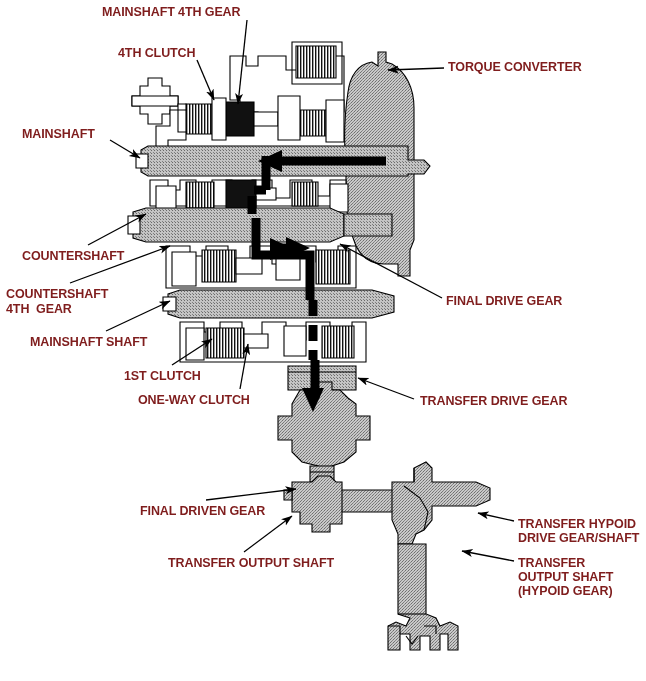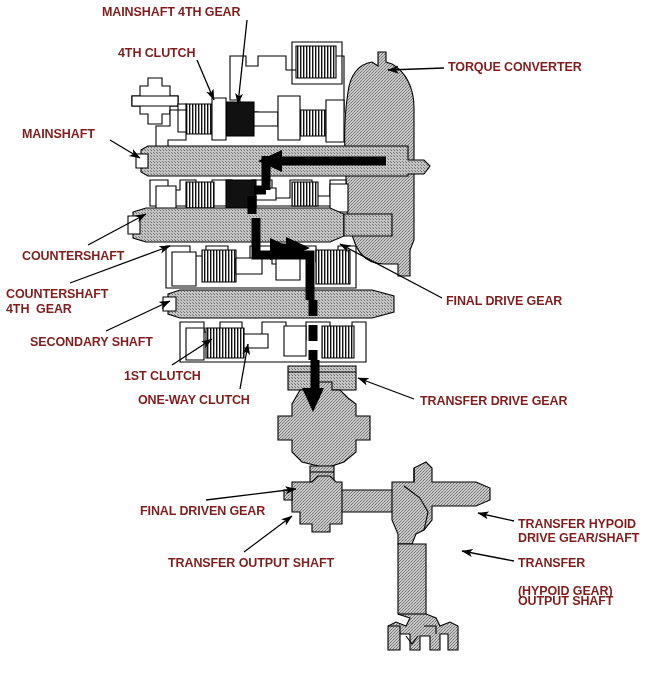--- a/index.html
+++ b/index.html
@@ -224,26 +224,26 @@
   </g>
 </svg>
 
 <div class="lbl" style="left:102px;top:6px;">MAINSHAFT 4TH GEAR</div>
 <div class="lbl" style="left:118px;top:47px;">4TH CLUTCH</div>
 <div class="lbl" style="left:448px;top:61px;">TORQUE CONVERTER</div>
 <div class="lbl" style="left:22px;top:128px;">MAINSHAFT</div>
 <div class="lbl" style="left:22px;top:250px;">COUNTERSHAFT</div>
 <div class="lbl ml" style="left:6px;top:288px;">COUNTERSHAFT</div>
 <div class="lbl ml" style="left:6px;top:303px;">4TH  GEAR</div>
-<div class="lbl" style="left:30px;top:336px;">SECONDARY SHAFT</div>
+<div class="lbl" style="left:30px;top:336px;">MAINSHAFT SHAFT</div>
 <div class="lbl" style="left:124px;top:370px;">1ST CLUTCH</div>
 <div class="lbl" style="left:138px;top:394px;">ONE-WAY CLUTCH</div>
 <div class="lbl" style="left:446px;top:295px;">FINAL DRIVE GEAR</div>
 <div class="lbl" style="left:420px;top:395px;">TRANSFER DRIVE GEAR</div>
 <div class="lbl" style="left:140px;top:505px;text-align:center;">FINAL DRIVEN GEAR</div>
 <div class="lbl" style="left:168px;top:557px;">TRANSFER OUTPUT SHAFT</div>
 <div class="lbl ml" style="left:518px;top:518px;">TRANSFER HYPOID</div>
 <div class="lbl ml" style="left:518px;top:532px;">DRIVE GEAR/SHAFT</div>
 <div class="lbl ml" style="left:518px;top:557px;">TRANSFER</div>
-<div class="lbl ml" style="left:518px;top:571px;margin-top:24px;">OUTPUT SHAFT</div>
+<div class="lbl ml" style="left:518px;top:571px;">OUTPUT SHAFT</div>
 <div class="lbl ml" style="left:518px;top:585px;text-align:right;">(HYPOID GEAR)</div>
 
 </div>
 
 </body></html>

